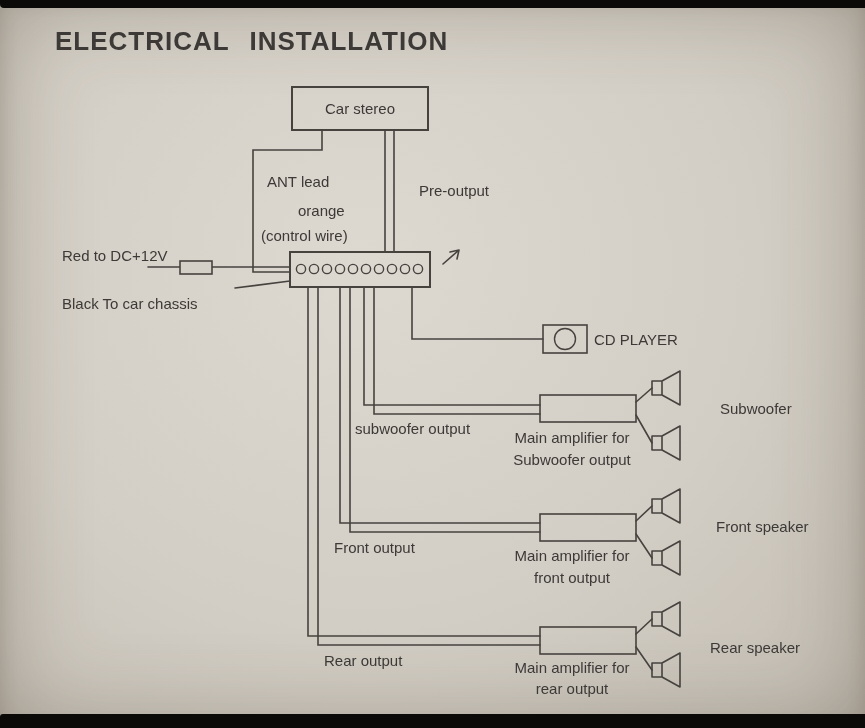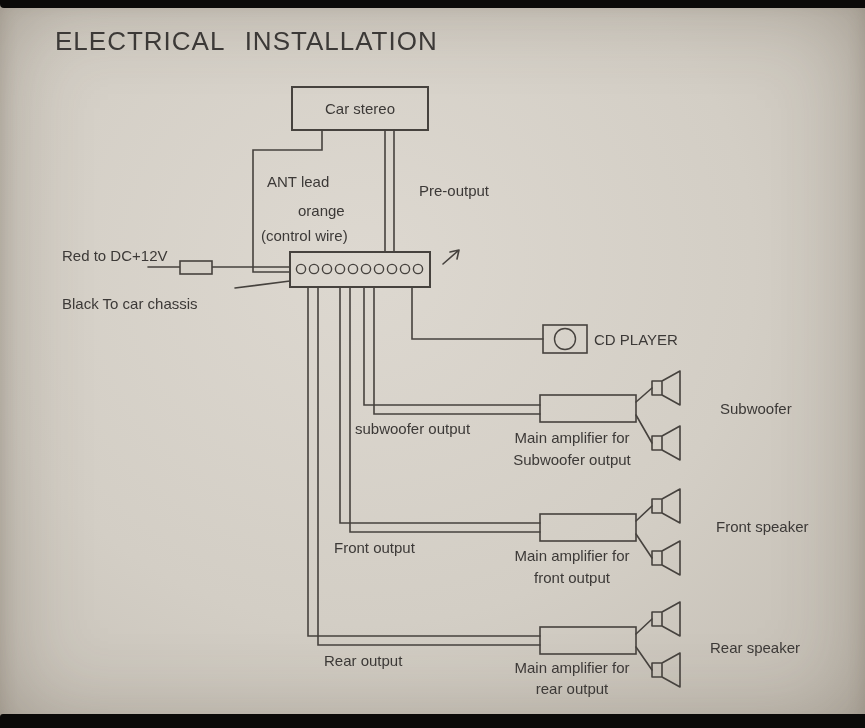--- a/index.html
+++ b/index.html
@@ -10,21 +10,21 @@
     background:
       radial-gradient(ellipse at 42% 36%, #ddd8d0 0%, #d3cec5 55%, #c2bcb2 100%);
     box-shadow: inset 0 0 90px rgba(70,60,45,0.32), inset 0 0 18px rgba(70,60,45,0.18);
     font-family:"Liberation Sans", sans-serif;
   }
   .edge{position:absolute;left:0;width:100%;background:#0b0a09;}
   .edge.top{top:0;height:8px;border-bottom-left-radius:4px;}
   .edge.bottom{bottom:0;height:14px;border-top-left-radius:3px;}
   .title{
     position:absolute;left:55px;top:26px;margin:0;
-    font-size:26px;font-weight:normal;color:#3c3937;
+    font-size:26px;font-weight:bold;color:#3c3937;
     letter-spacing:1px;word-spacing:12px;
   }
   svg{position:absolute;left:0;top:0;}
   .wire{stroke:#46423e;stroke-width:1.6;fill:none;stroke-linecap:round;}
   .box{stroke:#46423e;stroke-width:2;fill:none;}
   .thinbox{stroke:#46423e;stroke-width:1.6;fill:none;}
   .fuse{stroke:#46423e;stroke-width:1.6;fill:#d5d0c7;}
   .pin{stroke:#46423e;stroke-width:1.4;fill:none;}
   .spk{stroke:#46423e;stroke-width:1.6;fill:none;stroke-linejoin:round;}
   text{font-family:"Liberation Sans", sans-serif;font-size:15px;fill:#3c3937;}

